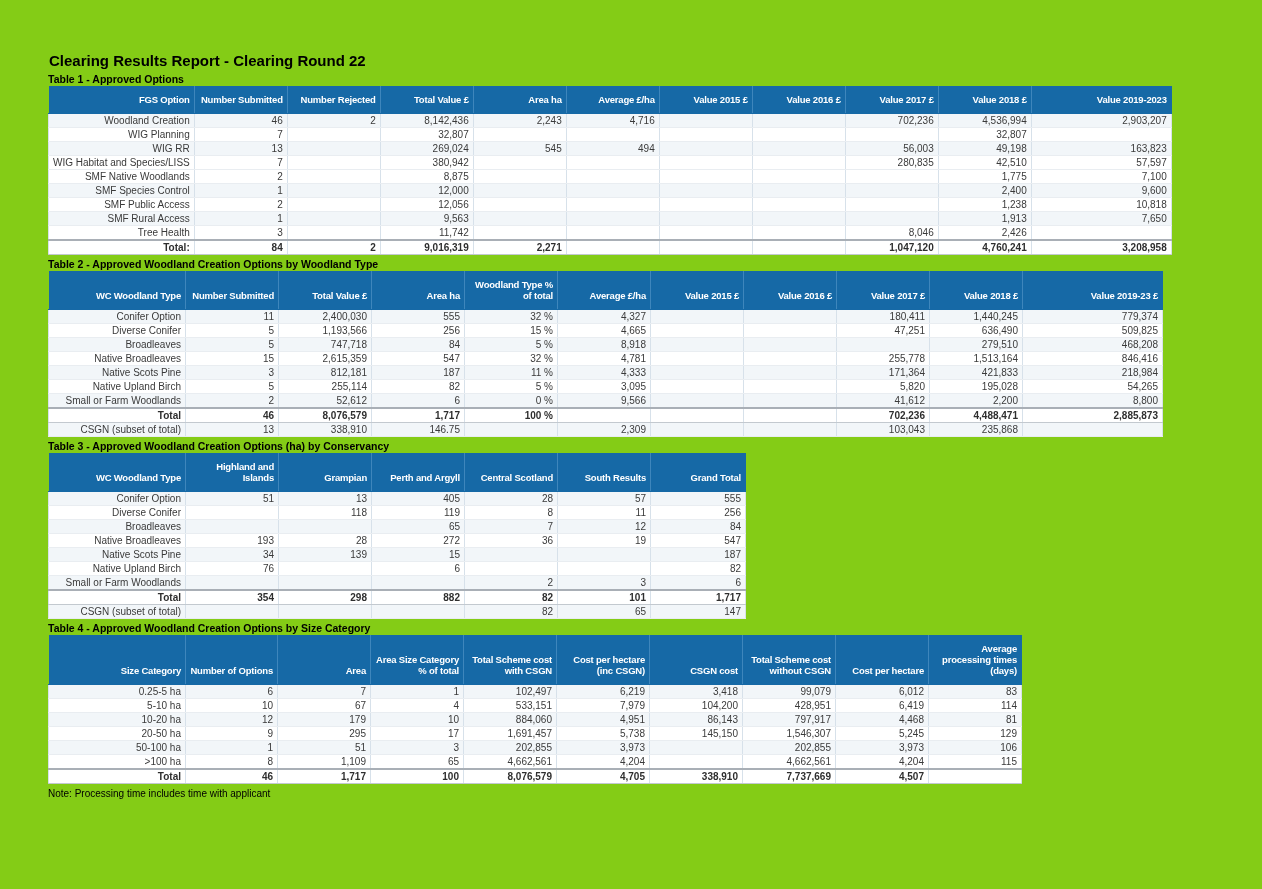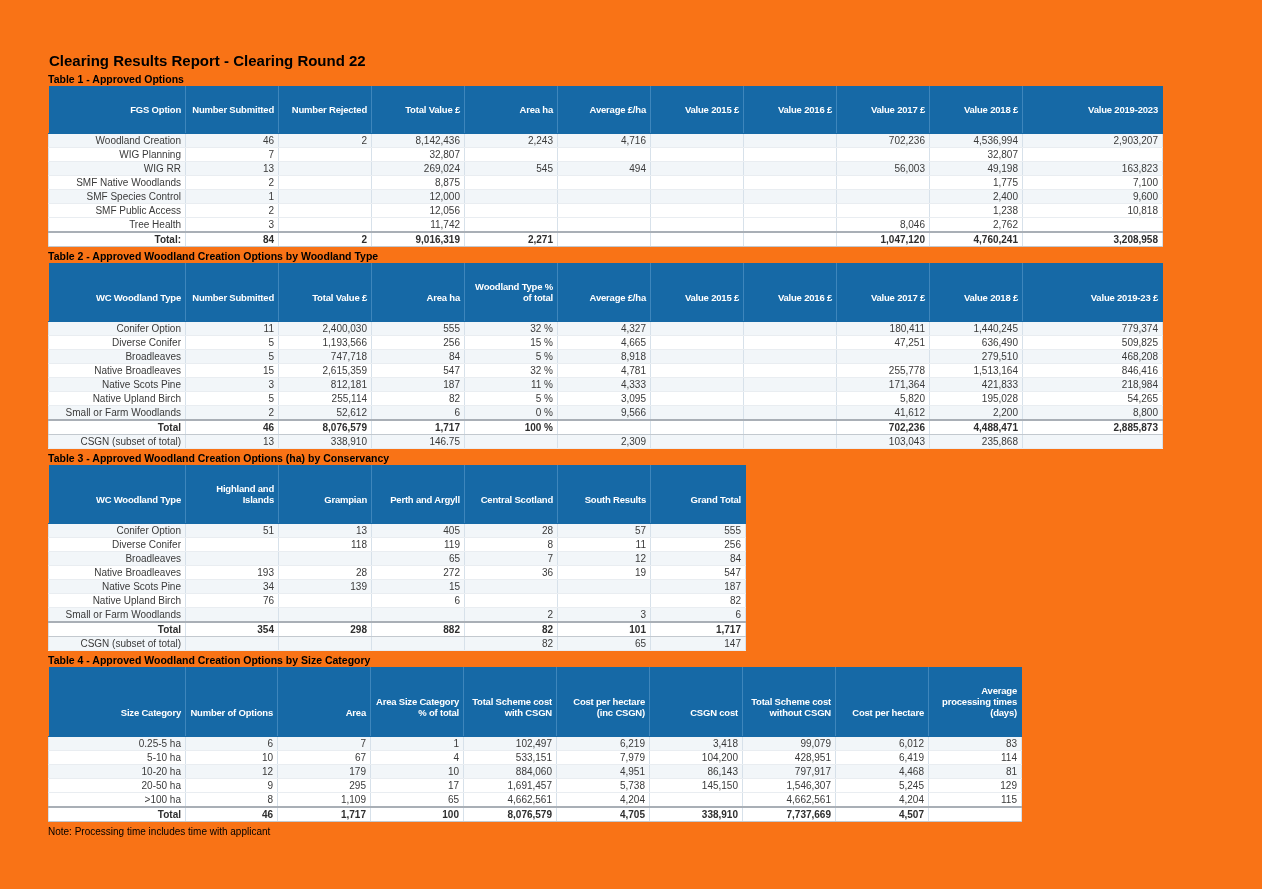--- a/index.html
+++ b/index.html
@@ -10,21 +10,21 @@
     --grid-h:#E9EDF1;
     --total-border:#A9AFB6;
     --text:#3A3A3A;
   }
   *{box-sizing:border-box;}
   html,body{margin:0;padding:0;background:#fff;}
   .page{
     position:relative;
     width:1262px;height:889px;
     overflow:hidden;
-    background:#f97316;
+    background:#84cc16;
     font-family:"Liberation Sans", sans-serif;
     color:#000;
   }
   .content{padding:52px 0 0 48px;}
   .title{
     font-size:15px;font-weight:bold;line-height:18px;
     margin:0 0 3px 1px;color:#000;
   }
   .table-block{margin-bottom:3px;}
   .caption{
@@ -36,21 +36,21 @@
     table-layout:fixed;
     font-family:"Liberation Sans", sans-serif;
   }
   th{
     background:var(--header-bg);
     color:#fff;
     font-size:9.5px;
     font-weight:bold;
     text-align:right;
     vertical-align:bottom;
-    padding:18px 4px;
+    padding:8px 4px;
     line-height:11px;
     letter-spacing:-0.2px;
     border-right:1px solid var(--header-sep);
     border-bottom:1px solid var(--header-bg);
   }
   th:last-child{border-right:1px solid var(--header-bg);}
   td{
     font-size:10px;
     color:var(--text);
     text-align:right;
@@ -149,20 +149,33 @@
               <td>269,024</td>
               <td>545</td>
               <td>494</td>
               <td></td>
               <td></td>
               <td>56,003</td>
               <td>49,198</td>
               <td>163,823</td>
             </tr>
             <tr>
+              <td>WIG Habitat and Species/LISS</td>
+              <td>7</td>
+              <td></td>
+              <td>380,942</td>
+              <td></td>
+              <td></td>
+              <td></td>
+              <td></td>
+              <td>280,835</td>
+              <td>42,510</td>
+              <td>57,597</td>
+            </tr>
+            <tr>
               <td>SMF Native Woodlands</td>
               <td>2</td>
               <td></td>
               <td>8,875</td>
               <td></td>
               <td></td>
               <td></td>
               <td></td>
               <td></td>
               <td>1,775</td>
@@ -187,31 +200,44 @@
               <td></td>
               <td>12,056</td>
               <td></td>
               <td></td>
               <td></td>
               <td></td>
               <td></td>
               <td>1,238</td>
               <td>10,818</td>
             </tr>
+            <tr class="shaded">
+              <td>SMF Rural Access</td>
+              <td>1</td>
+              <td></td>
+              <td>9,563</td>
+              <td></td>
+              <td></td>
+              <td></td>
+              <td></td>
+              <td></td>
+              <td>1,913</td>
+              <td>7,650</td>
+            </tr>
             <tr>
               <td>Tree Health</td>
               <td>3</td>
               <td></td>
               <td>11,742</td>
               <td></td>
               <td></td>
               <td></td>
               <td></td>
               <td>8,046</td>
-              <td>2,762</td>
+              <td>2,426</td>
               <td></td>
             </tr>
             <tr class="total">
               <td>Total:</td>
               <td>84</td>
               <td>2</td>
               <td>9,016,319</td>
               <td>2,271</td>
               <td></td>
               <td></td>
@@ -557,20 +583,32 @@
               <td>9</td>
               <td>295</td>
               <td>17</td>
               <td>1,691,457</td>
               <td>5,738</td>
               <td>145,150</td>
               <td>1,546,307</td>
               <td>5,245</td>
               <td>129</td>
             </tr>
+            <tr class="shaded">
+              <td>50-100 ha</td>
+              <td>1</td>
+              <td>51</td>
+              <td>3</td>
+              <td>202,855</td>
+              <td>3,973</td>
+              <td></td>
+              <td>202,855</td>
+              <td>3,973</td>
+              <td>106</td>
+            </tr>
             <tr>
               <td>&gt;100 ha</td>
               <td>8</td>
               <td>1,109</td>
               <td>65</td>
               <td>4,662,561</td>
               <td>4,204</td>
               <td></td>
               <td>4,662,561</td>
               <td>4,204</td>

